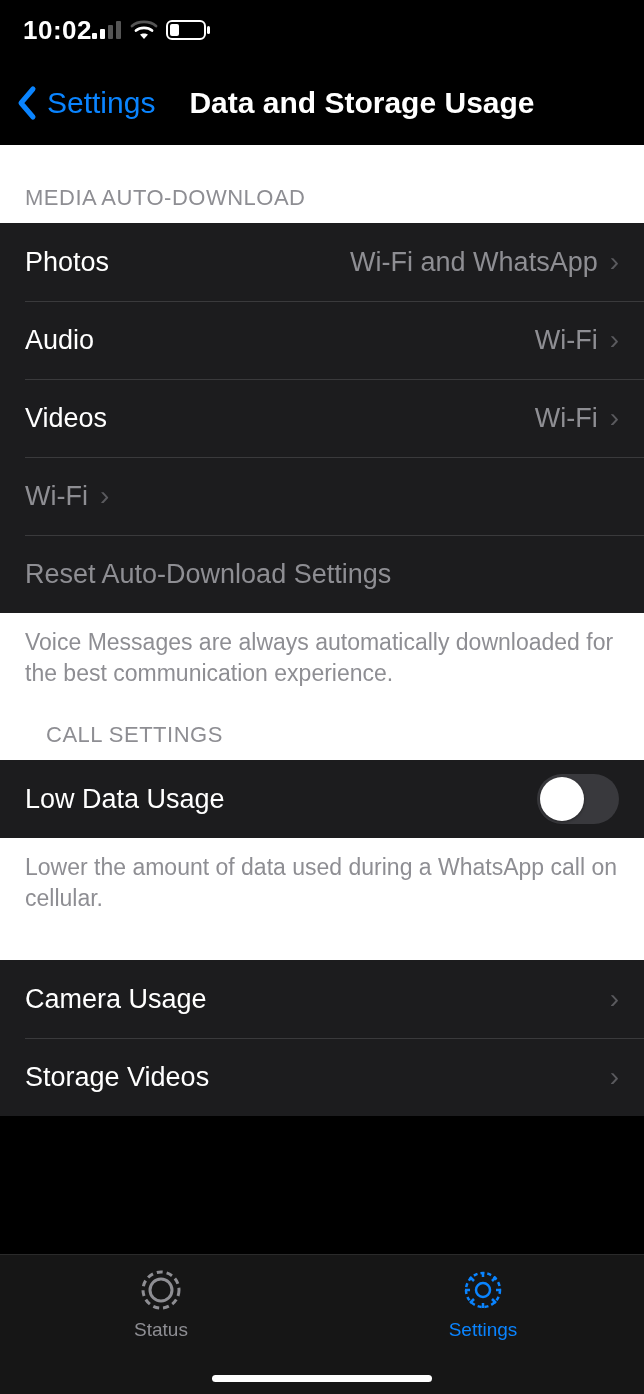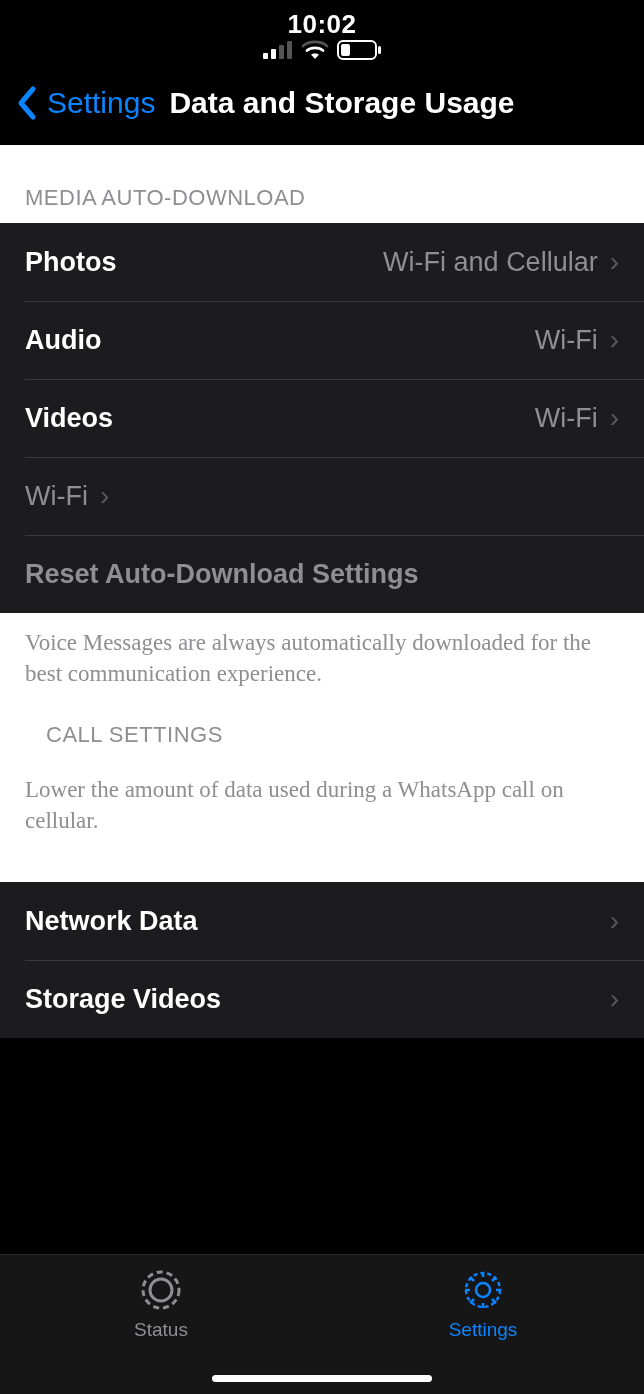--- a/index.html
+++ b/index.html
@@ -9,23 +9,22 @@
       background: #000;
       font-family: -apple-system, BlinkMacSystemFont, "Segoe UI", Helvetica, Arial, sans-serif;
       color: #fff;
       overflow: hidden;
       position: relative;
     }
     .status-bar {
       height: 60px;
       display: flex;
       align-items: center;
-      justify-content: flex-end;
-      padding: 0 46px;
-      flex-direction: column;
+      justify-content: flex-start;
+      padding: 0 23px;
     }
     .status-time {
       font-size: 26px;
       font-weight: 600;
       letter-spacing: 0.5px;
     }
     .status-icons {
       display: flex;
       align-items: center;
       gap: 8px;
@@ -41,21 +40,21 @@
       color: #0a84ff;
     }
     .back-label {
       color: #0a84ff;
       font-size: 30px;
     }
     .nav-title {
       color: #fff;
       font-size: 30px;
       font-weight: 700;
-      margin-left: 4px;
+      margin-left: 24px;
     }
     .content {
       background: #ffffff;
     }
     .section-header {
       color: #8e8e93;
       font-size: 22px;
       letter-spacing: 0.5px;
       text-transform: uppercase;
       padding: 40px 25px 12px 25px;
@@ -77,21 +76,20 @@
       position: absolute;
       top: 0;
       left: 25px;
       right: 0;
       height: 1px;
       background: #3a3a3c;
     }
     .cell-label {
       font-size: 27px;
       color: #fff;
-      font-weight: bold;
     }
     .cell-label.dim { color: #8e8e93; }
     .cell-value {
       font-size: 27px;
       color: #8e8e93;
       margin-right: 12px;
     }
     .cell-right {
       display: flex;
       align-items: center;
@@ -99,21 +97,20 @@
     .chevron {
       color: #5a5a5e;
       font-size: 28px;
       line-height: 1;
     }
     .section-footer {
       color: #8e8e93;
       font-size: 23px;
       line-height: 1.35;
       padding: 14px 25px 8px 25px;
-      font-family: Liberation Serif, serif;
     }
     .switch {
       width: 82px;
       height: 50px;
       background: #39393d;
       border-radius: 25px;
       position: relative;
     }
     .switch .knob {
       position: absolute;
@@ -195,21 +192,21 @@
   <span class="nav-title">Data and Storage Usage</span>
 </div>
 
 <div class="content">
 
   <div class="section-header">MEDIA AUTO-DOWNLOAD</div>
   <div class="cells">
     <div class="cell">
       <span class="cell-label">Photos</span>
       <span class="cell-right">
-        <span class="cell-value">Wi-Fi and Cellular</span>
+        <span class="cell-value">Wi-Fi and WhatsApp</span>
         <span class="chevron">›</span>
       </span>
     </div>
     <div class="cell">
       <span class="cell-label">Audio</span>
       <span class="cell-right">
         <span class="cell-value">Wi-Fi</span>
         <span class="chevron">›</span>
       </span>
     </div>
@@ -226,27 +223,35 @@
         <span class="chevron">›</span>
       </span>
     </div>
     <div class="cell">
       <span class="cell-label dim">Reset Auto-Download Settings</span>
     </div>
   </div>
   <div class="section-footer">Voice Messages are always automatically downloaded for the best communication experience.</div>
 
   <div class="section-header tight">CALL SETTINGS</div>
+  <div class="cells">
+    <div class="cell">
+      <span class="cell-label">Low Data Usage</span>
+      <div class="switch">
+        <div class="knob"></div>
+      </div>
+    </div>
+  </div>
   <div class="section-footer">Lower the amount of data used during a WhatsApp call on cellular.</div>
 
   <div class="spacer"></div>
 
   <div class="cells">
     <div class="cell">
-      <span class="cell-label">Network Data</span>
+      <span class="cell-label">Camera Usage</span>
       <span class="chevron">›</span>
     </div>
     <div class="cell">
       <span class="cell-label">Storage Videos</span>
       <span class="chevron">›</span>
     </div>
   </div>
 
 </div>
 

